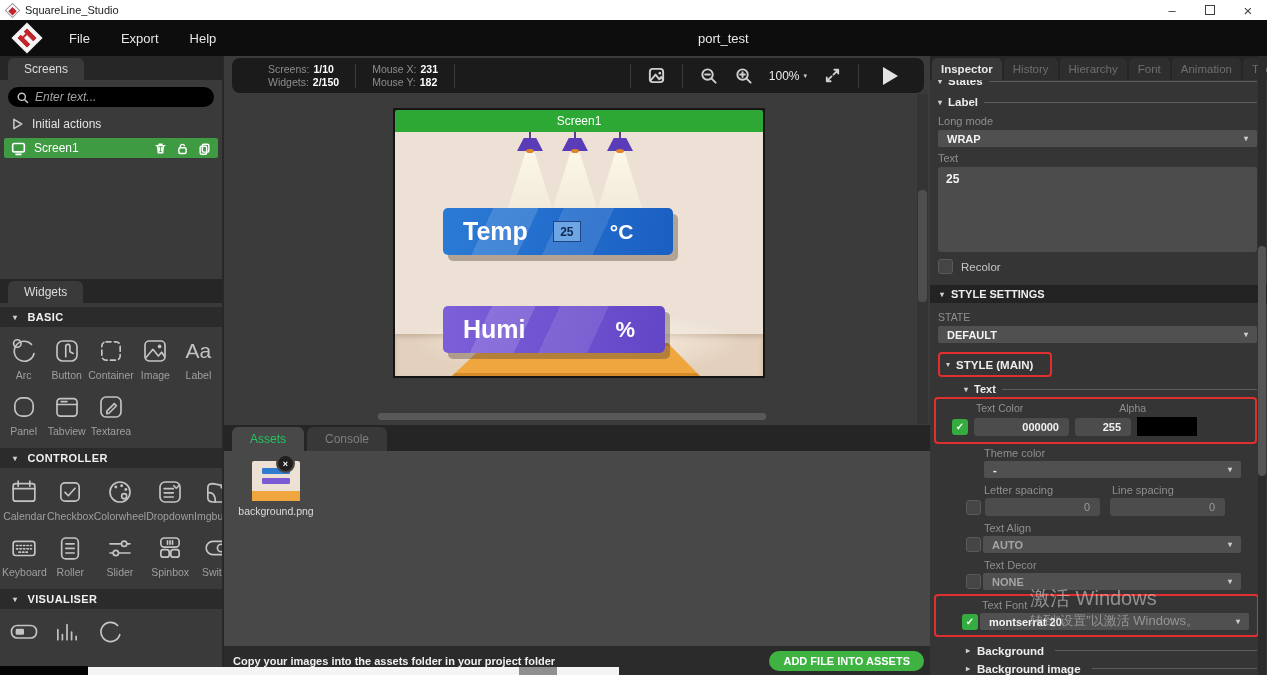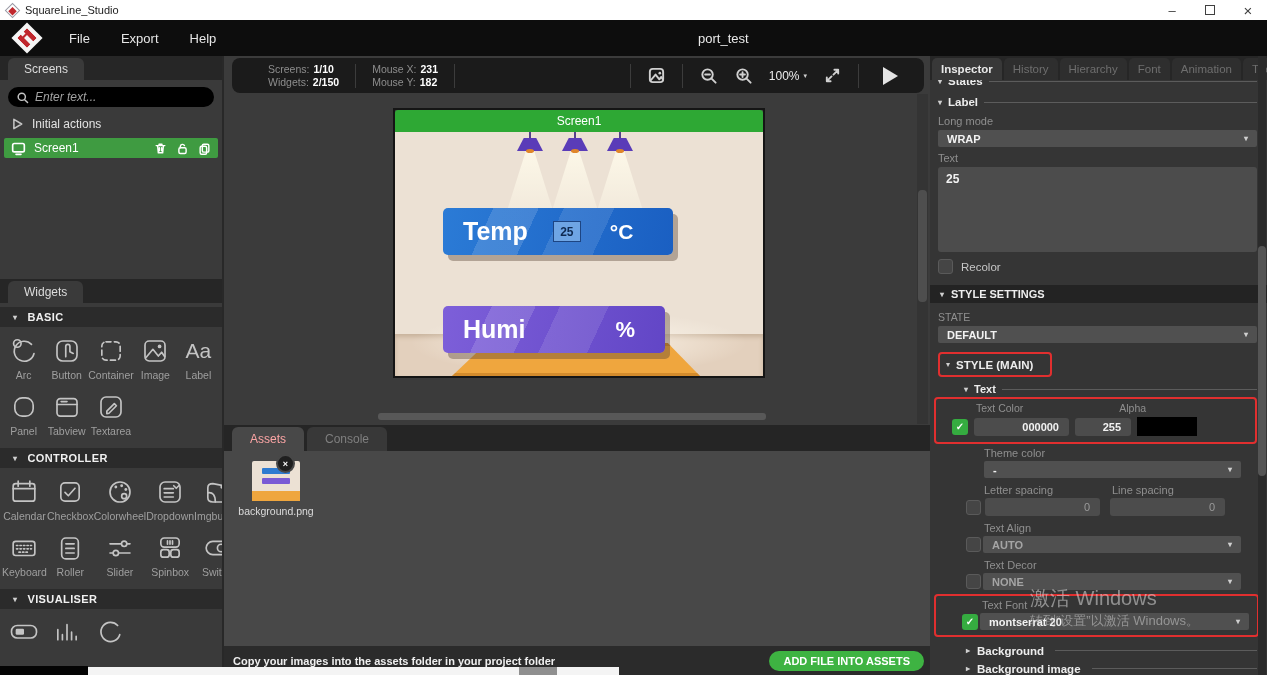--- a/index.html
+++ b/index.html
@@ -92,21 +92,21 @@
   .pl-unit{font-size:21px;font-weight:bold;margin-left:29px;z-index:1}
   .pl-unit2{position:absolute;right:30px;font-size:22px;font-weight:bold;z-index:1}
 
   #hscroll{left:154px;top:357px;width:388px;height:7px;background:#585858;border-radius:3px}
   #vtrack{left:693px;top:38px;width:11px;height:330px;background:#343434}
   #vthumb{left:694px;top:134px;width:9px;height:112px;background:#4e4e4e;border-radius:4px}
 
   #assets{left:0;top:369px;width:706px;height:250px;display:flex;flex-direction:column}
   .atabs{height:26px;background:#252525;display:flex;align-items:flex-end;padding-left:8px;gap:3px}
   .atab{height:24px;padding:0 18px;border-radius:6px 6px 0 0;font-size:12px;display:flex;align-items:center}
-  .atab.on{background:#484848;color:#fca5a5}
+  .atab.on{background:#484848;color:#22c55e}
   .atab.off{background:#383838;color:#7f7f7f}
   .acontent{flex:1;background:#484848;position:relative}
   .aitem{position:absolute;left:14px;top:10px;width:76px;text-align:center}
   .athumb{width:48px;height:40px;margin:0 auto;background:#ece1d4;position:relative;border-radius:2px}
   .athumb .b1{position:absolute;left:10px;top:7px;width:28px;height:6px;background:#2f7bd0;border-radius:1px}
   .athumb .b2{position:absolute;left:10px;top:17px;width:28px;height:6px;background:#7a5ad5;border-radius:1px}
   .athumb .b3{position:absolute;left:0;bottom:0;width:48px;height:10px;background:#efa63e}
   .abadge{position:absolute;right:5px;top:-7px;width:15px;height:15px;border-radius:50%;background:#1f1f1f;
           color:#fff;font-size:9px;font-weight:bold;display:flex;align-items:center;justify-content:center;
           border:2px solid #484848}

